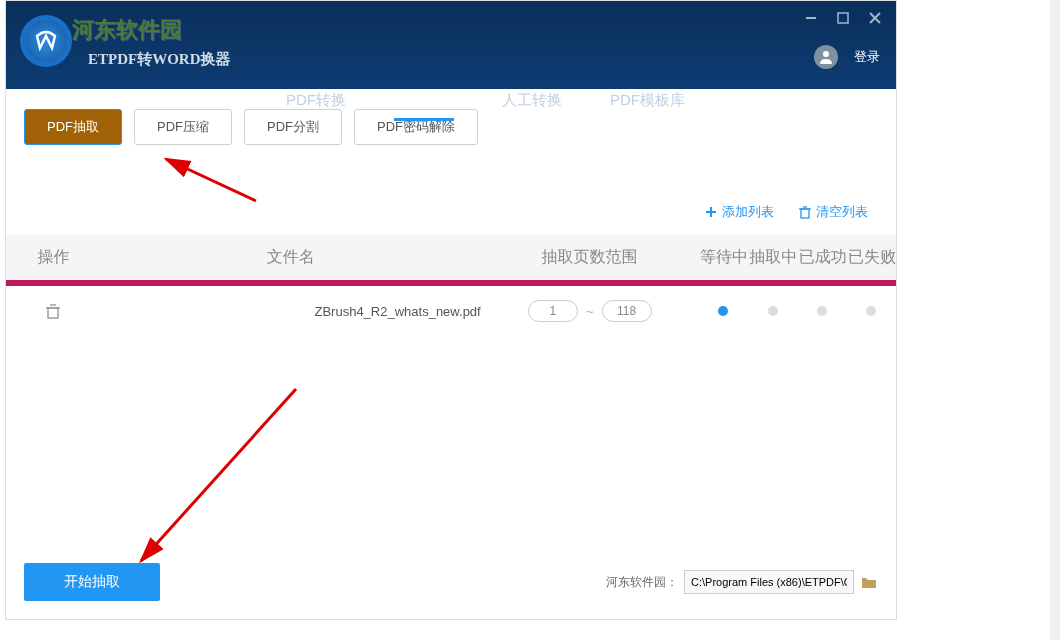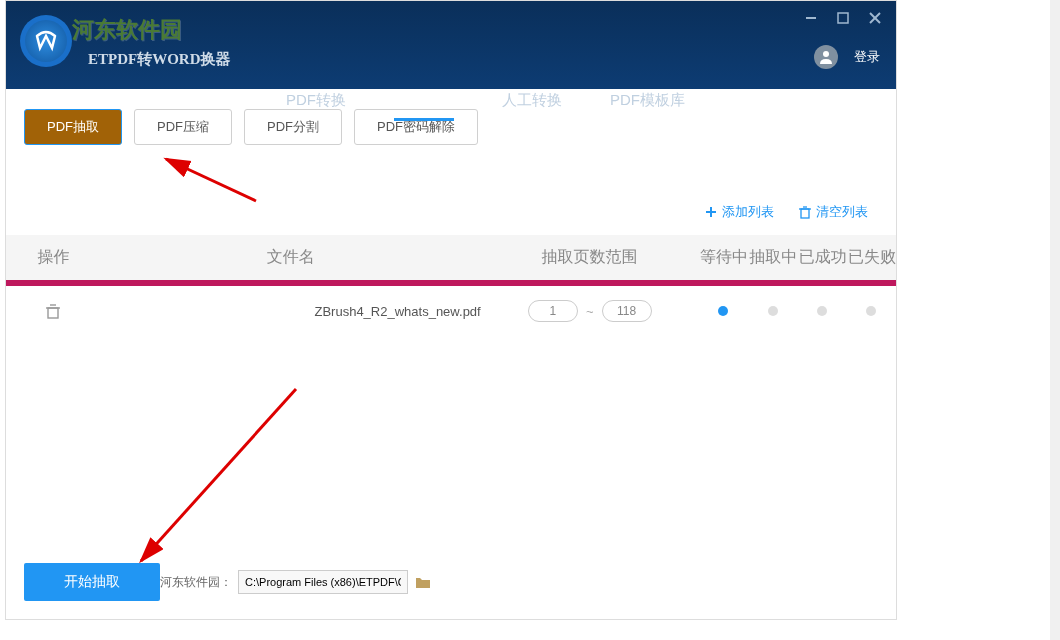--- a/index.html
+++ b/index.html
@@ -47,21 +47,21 @@
     .delete-icon { width: 16px; height: 16px; margin: 0 auto; display: block; }
     .filename { padding-left: 12px; font-family: "Segoe UI", Arial; }
     
     .range-inputs { display: flex; align-items: center; justify-content: center; gap: 8px; }
     .range-input { width: 50px; padding: 3px 6px; border: 1px solid #ccc; border-radius: 12px; text-align: center; font-size: 12px; color: #888; }
     .tilde { color: #aaa; }
     
     .status-dot { width: 10px; height: 10px; border-radius: 50%; background: #ddd; margin: 0 auto; }
     .status-dot.active { background: #2196f3; }
     
-    .footer { position: absolute; bottom: 18px; left: 18px; right: 18px; display: flex; justify-content: flex-start; align-items: center; }
+    .footer { position: absolute; bottom: 18px; left: 18px; right: 18px; display: flex; justify-content: space-between; align-items: center; }
     .start-btn { background: #2196f3; color: #fff; padding: 10px 40px; border: none; font-size: 14px; cursor: pointer; border-radius: 2px; }
     .save-path-area { display: flex; align-items: center; gap: 6px; font-size: 12px; color: #666; }
     .path-input { width: 170px; padding: 5px 6px; border: 1px solid #ccc; font-size: 11px; background: #f8f8f8; }
     .folder-icon { width: 18px; height: 18px; display: inline-block; }
     
     .arrow { position: absolute; pointer-events: none; }
     
     .side-scroll { position: absolute; right: 0; top: 0; width: 10px; height: 640px; background: #f0f0f0; }
   </style>
 </head>

